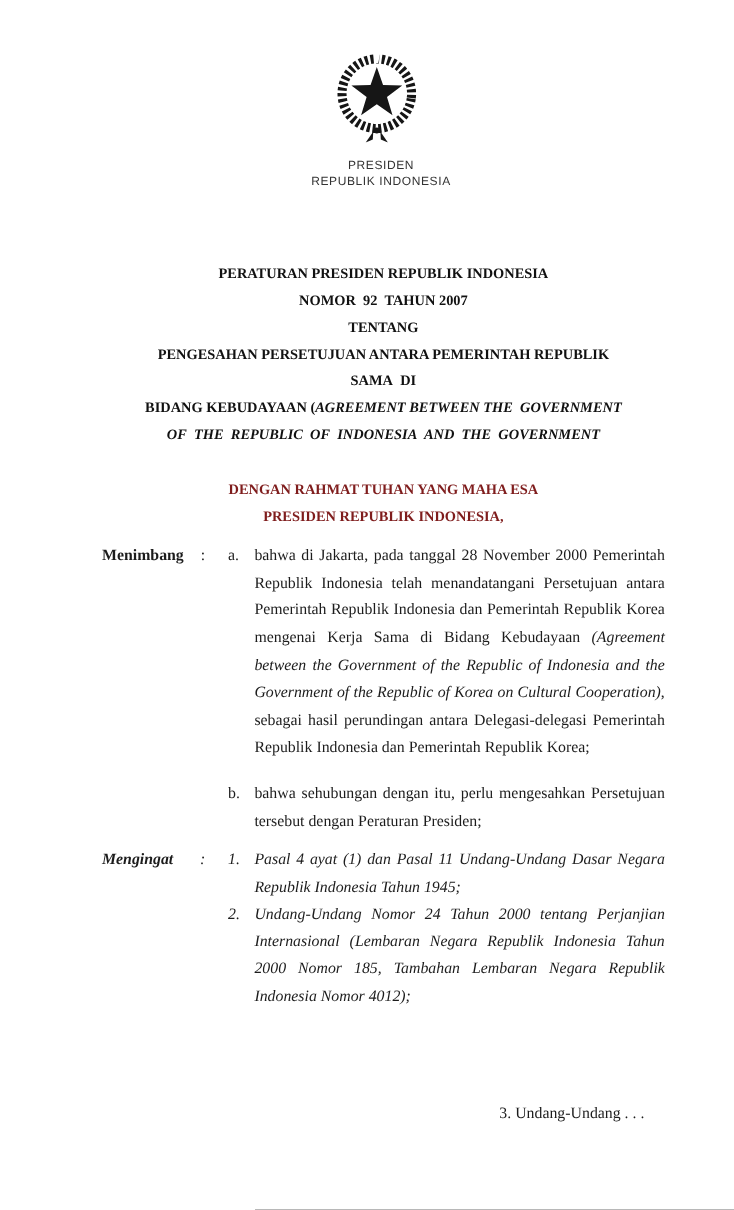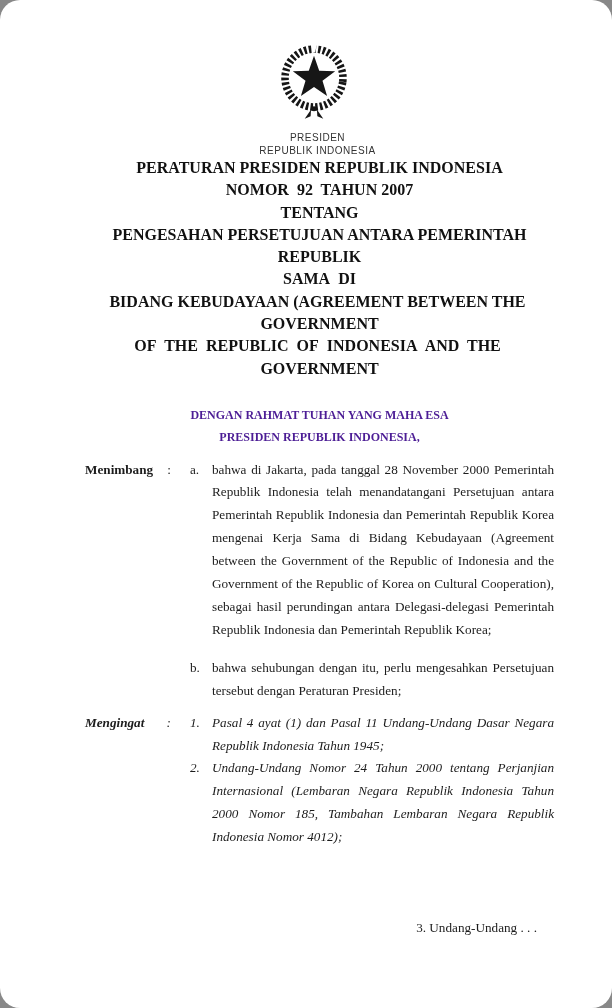--- a/index.html
+++ b/index.html
@@ -6,36 +6,35 @@
   .page {
     position:relative;
     width:612px; height:1008px;
     margin:0 auto;
     background:#ffffff;
     box-sizing:border-box;
     padding:0 58px 0 85px;
     font-family:"Liberation Serif", serif;
     color:#1c1c1c;
     overflow:hidden;
-    border-radius:20px;
   }
   .emblem-wrap { padding-top:43px; text-align:center; position:relative; left:-6px; }
   .letterhead {
     margin-top:8px; text-align:center; position:relative; left:-2px;
     font-family:"Liberation Sans", sans-serif;
     font-size:10px; line-height:13px; letter-spacing:0.5px; color:#333333;
   }
   .title-block {
-    text-align:center;
-    font-weight:bold; font-size:16px; line-height:22.3px; color:#111111;
+    margin-top:59px; text-align:center;
+    font-weight:bold; font-size:12px; line-height:22.3px; color:#111111;
   }
-  .center-line { text-align:center; font-weight:bold; font-size:12px; line-height:22.3px; color:#4c1d95; }
+  .center-line { text-align:center; font-weight:bold; font-size:12px; line-height:22.3px; color:#7f1d1d; }
   .invocation { margin-top:24px; }
   .authority  { }
-  .it { }
+  .it { font-style:italic; }
   .clauses { margin-top:10px; }
   .clause { display:flex; font-size:13.2px; line-height:22.9px; }
   .clause.mt { margin-top:9px;font-style:italic; }
   .clause-label {
     width:86px; flex-shrink:0;
     display:flex; justify-content:space-between;
   }
   .clause-label .lbl { font-weight:bold; }
   .clause-items { flex:1; margin-left:19px; }
   .item { display:flex; }

